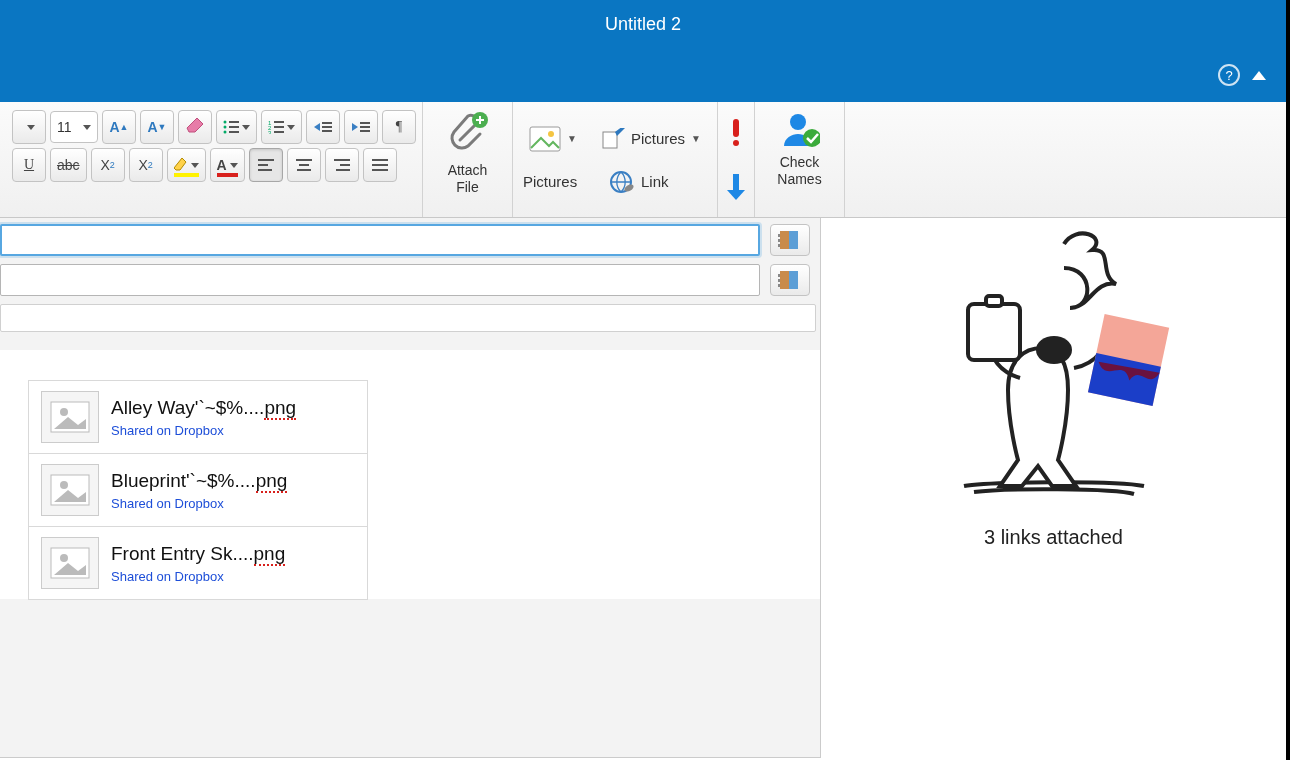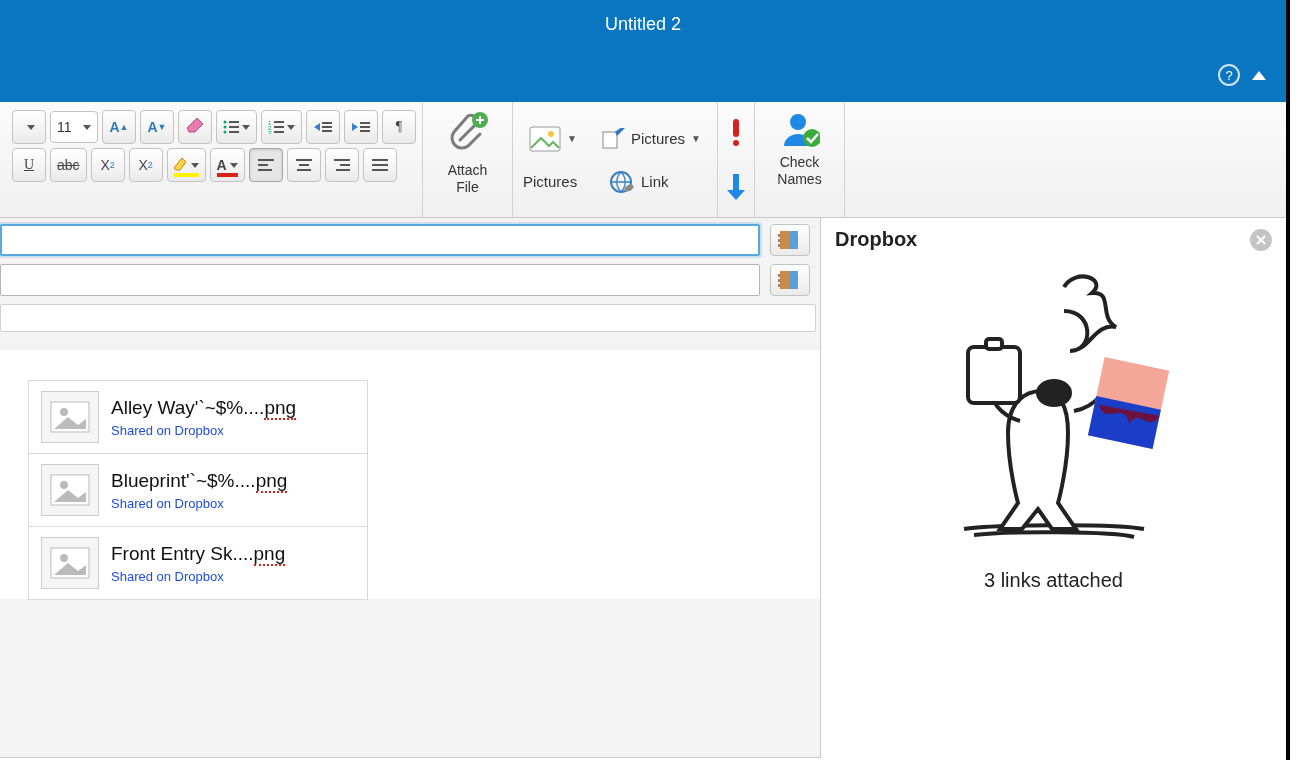--- a/index.html
+++ b/index.html
@@ -452,28 +452,20 @@
               <rect x="0" y="14" width="2" height="3" fill="#888"></rect>
             </svg>
         </div>
       </div>
       <div class="fieldrow subjectrow">
         <div class="textinput" style="width:796px;"></div>
       </div>
     </div>
 
     <div class="dropbox-panel" style="height:540px;">
-      <div class="dbx-header">
-        <div class="dbx-title">Dropbox</div>
-        <div class="dbx-close">
-          <svg width="10" height="10">
-              <path d="M1 1l8 8M9 1l-8 8" stroke="#fff" stroke-width="2"></path>
-            </svg>
-        </div>
-      </div>
       <div class="dbx-body">
         <div class="dbx-illus">
           <svg width="260" height="280" viewBox="0 0 260 280">
 
             <path d="M40 258c20-4 150-6 180 0M50 264c30-4 140-4 160 2" stroke="#222" stroke-width="4" fill="none"></path>
 
             <path d="M118 120c-18 0-34 12-34 42 0 34 10 70 10 70l-18 26h22l16-20 14 20h24l-18-26s10-36 10-70c0-30-10-42-26-42z" fill="#fff" stroke="#222" stroke-width="4"></path>
 
             <ellipse cx="130" cy="122" rx="18" ry="14" fill="#222"></ellipse>
 

